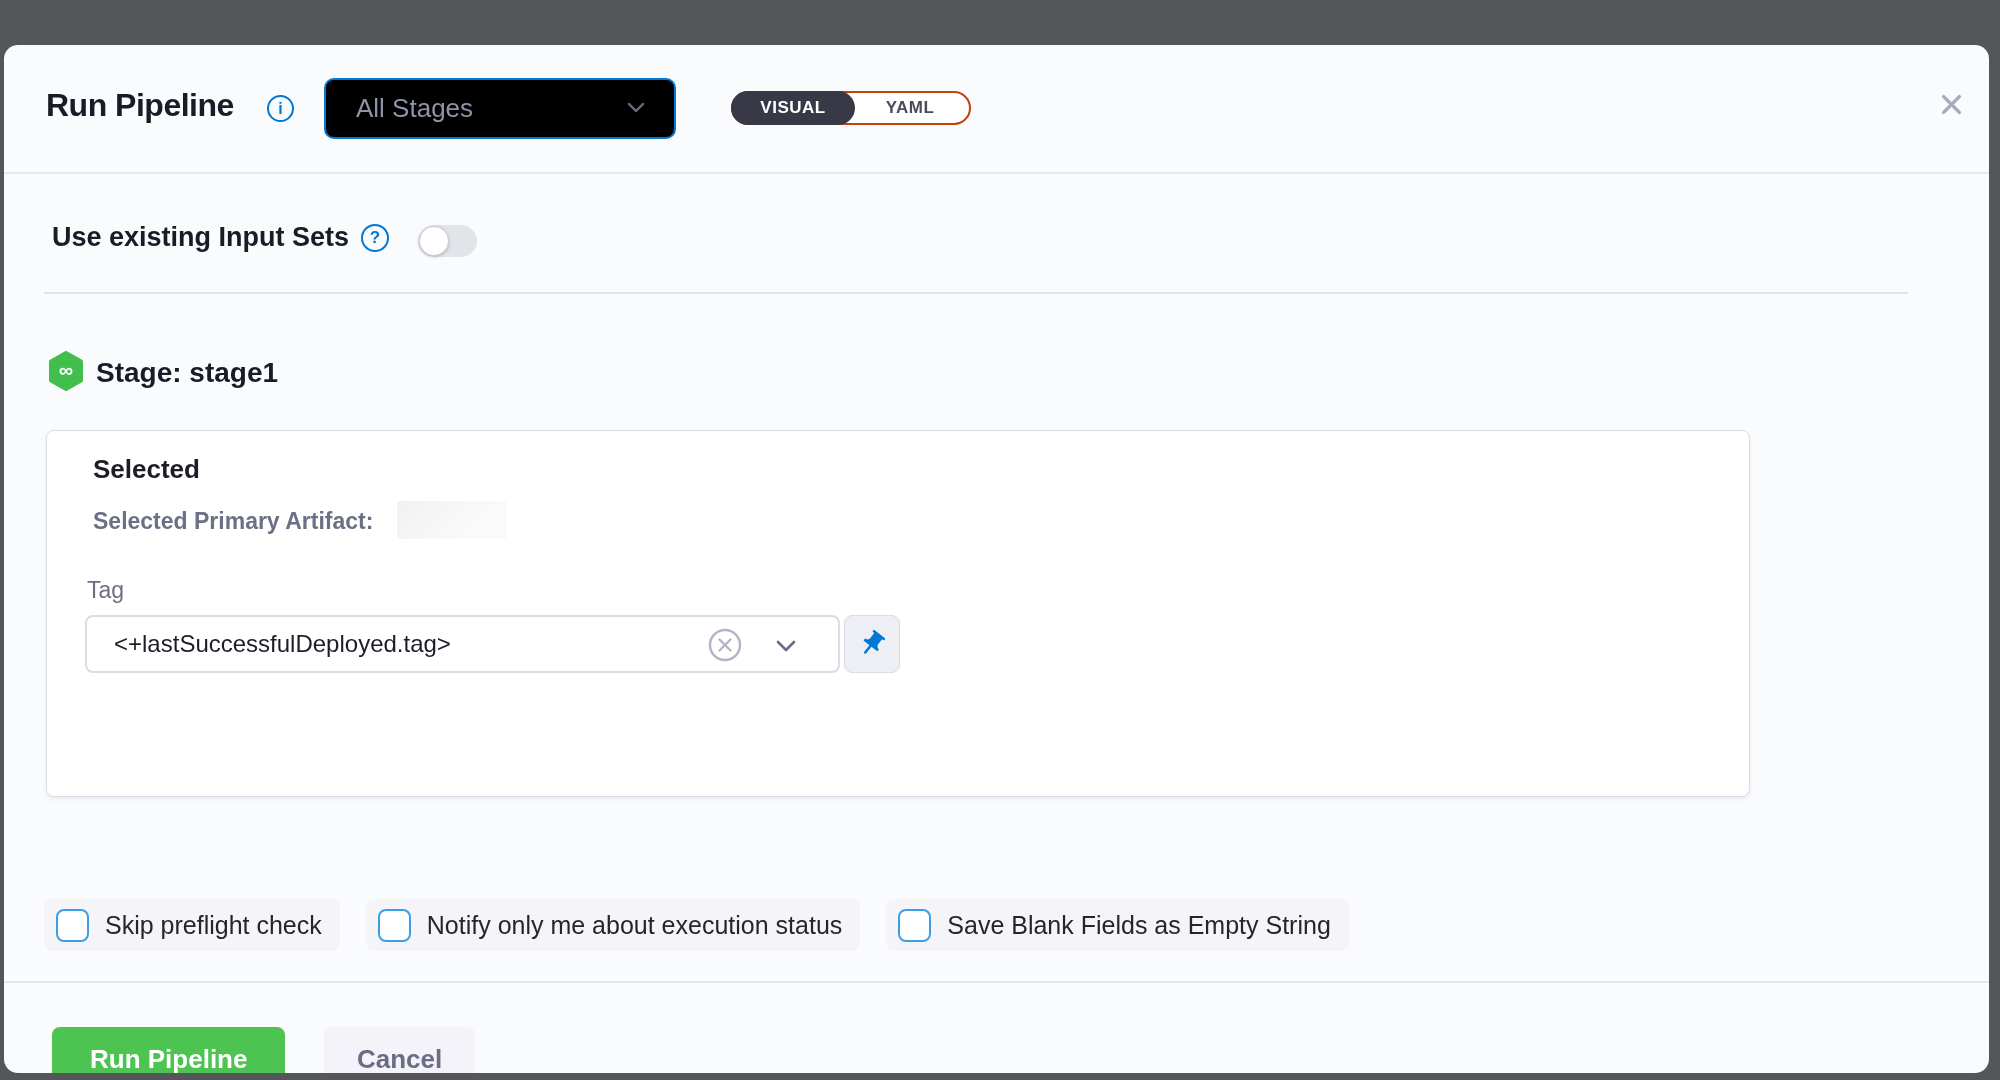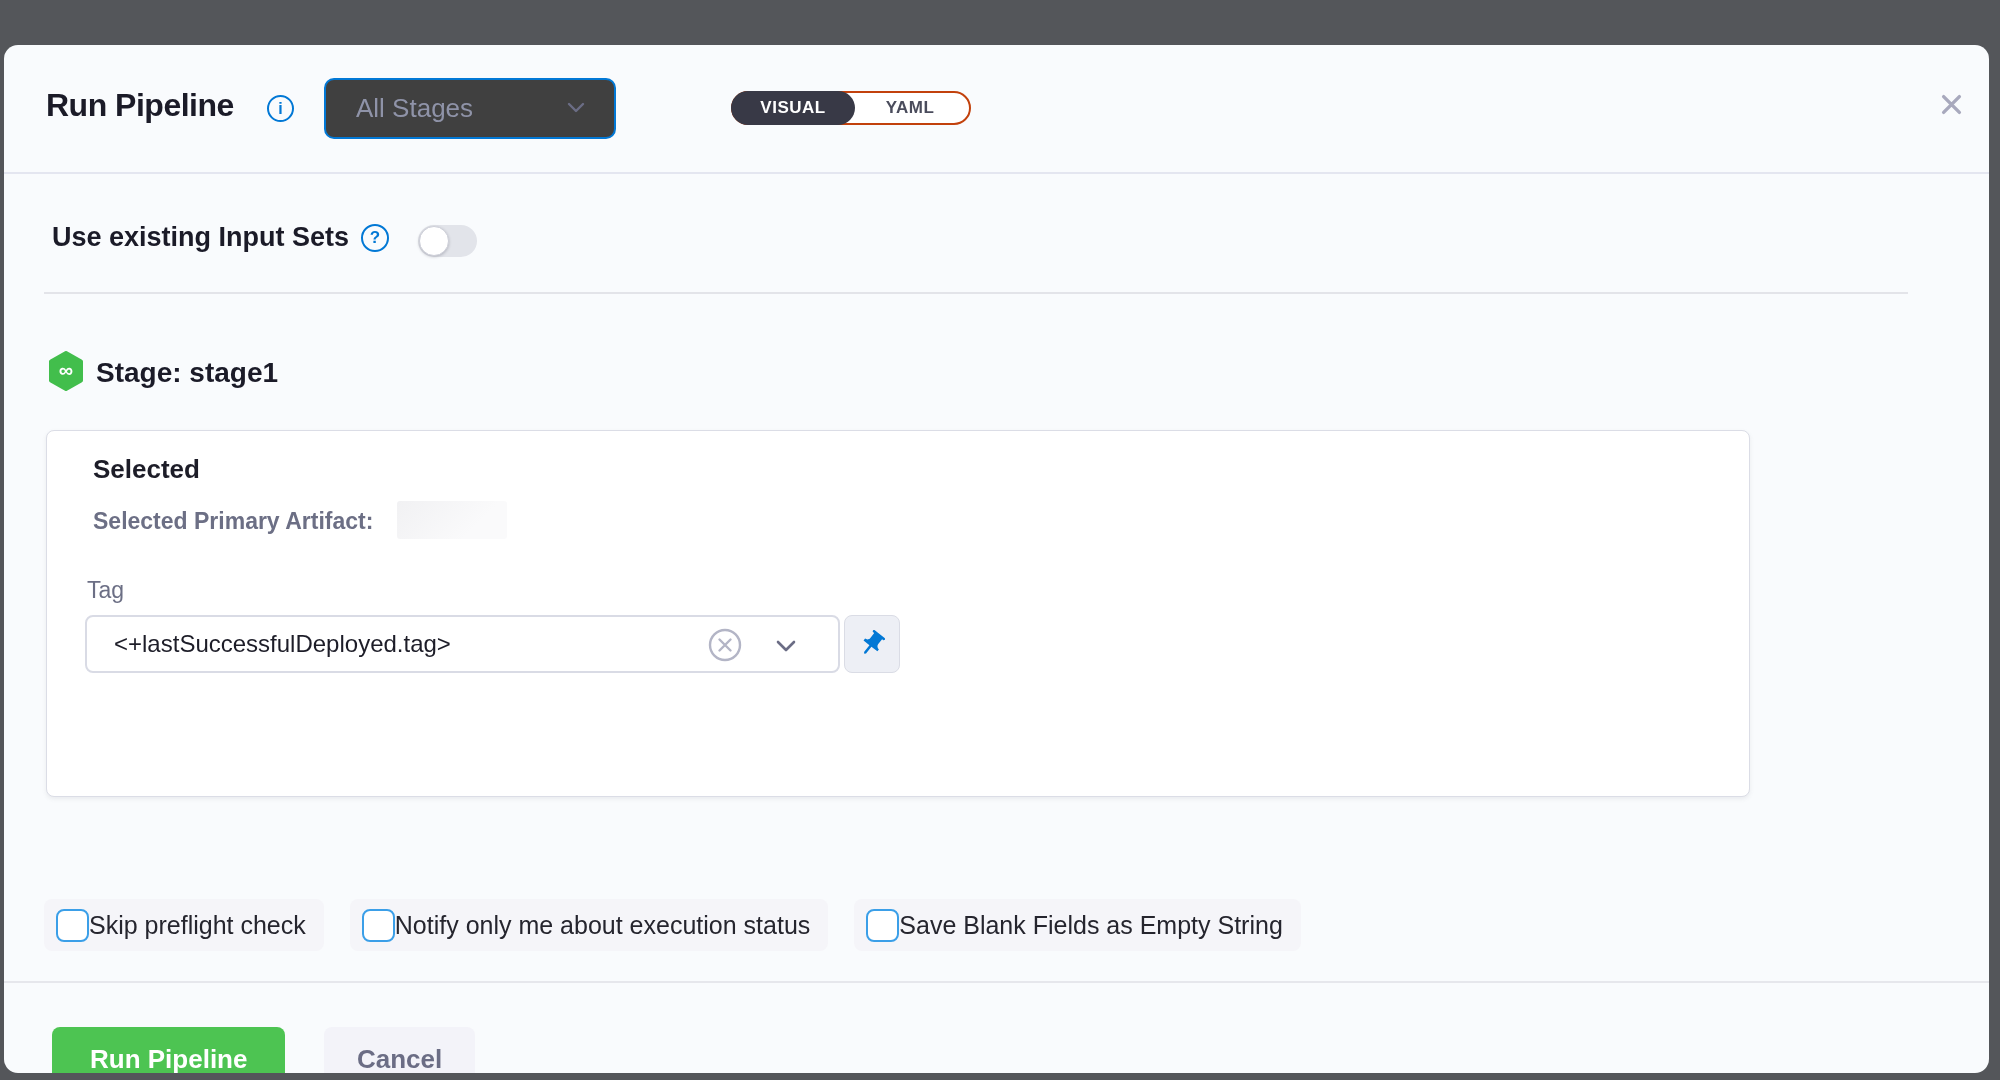--- a/index.html
+++ b/index.html
@@ -23,22 +23,22 @@
     position: absolute; left: 42px; top: 42px;
     font-size: 32px; font-weight: 700; color: #1B1B28; letter-spacing: -0.5px;
   }
   .info-icon {
     position: absolute; left: 263px; top: 50px;
     width: 27px; height: 27px; border: 2px solid #0278D5; border-radius: 50%;
     color: #0278D5; font-size: 16px; font-weight: 700;
     display: flex; align-items: center; justify-content: center; cursor: pointer;
   }
   .stage-select {
-    position: absolute; left: 320px; top: 33px; width: 292px; height: 61px;
-    background: #404040; border: 2px solid #0278D5; border-radius: 10px;
+    position: absolute; left: 320px; top: 33px; width: 352px; height: 61px;
+    background: #000000; border: 2px solid #0278D5; border-radius: 10px;
     display: flex; align-items: center; cursor: pointer; gap: 45px;
   }
   .stage-select .sel-text {
     margin-left: 30px; font-size: 26px; color: #8F93A8; flex: 1;
   }
   .stage-select .chev { margin-right: 26px; }
 
   .view-toggle {
     position: absolute; left: 727px; top: 46px; width: 240px; height: 34px;
     background: #FFFFFF; border: 2px solid #c2410c; border-radius: 18px;
@@ -124,21 +124,21 @@
     display: flex; align-items: center; justify-content: center; cursor: pointer;
   }
   .pin-box svg { transform: rotate(38deg); }
 
   
   .options-row {
     position: absolute; left: 40px; top: 854px;
     display: flex; gap: 26px;
   }
   .opt-pill {
-    display: flex; align-items: center; 
+    display: flex; align-items: center; gap: 16px;
     background: #F5F5F9; border-radius: 8px; height: 52px; padding: 0 18px 0 12px;
     cursor: pointer;
   }
   .opt-check {
     width: 33px; height: 33px; background: #FFFFFF;
     border: 2px solid #3B9FE8; border-radius: 8px; flex: 0 0 auto;
   }
   .opt-label { font-size: 25px; color: #25252E; white-space: nowrap; }
 
   .divider-2 { position: absolute; left: 0; top: 936px; width: 100%; height: 2px; background: #E6E7EC; }

